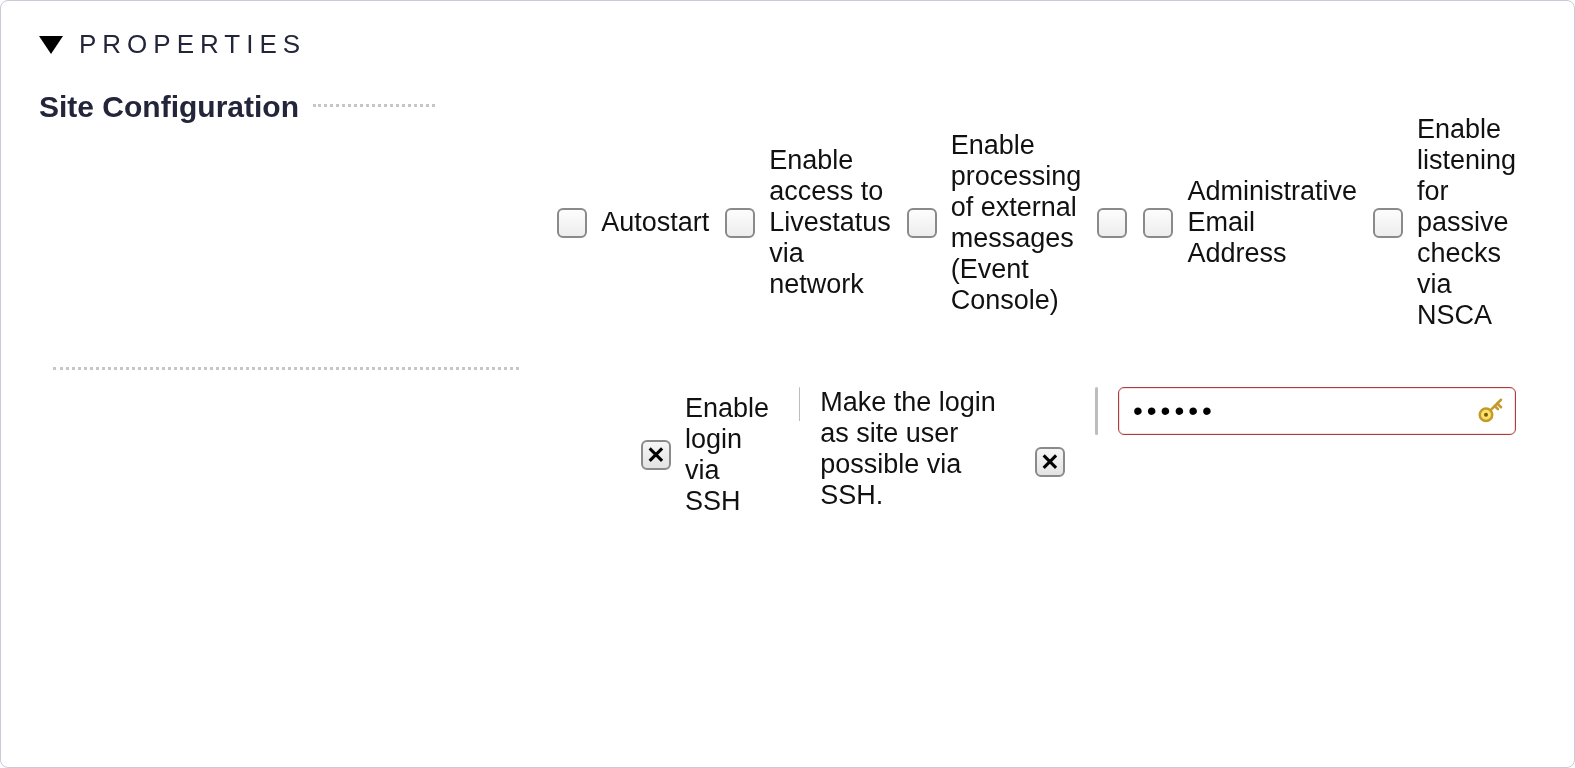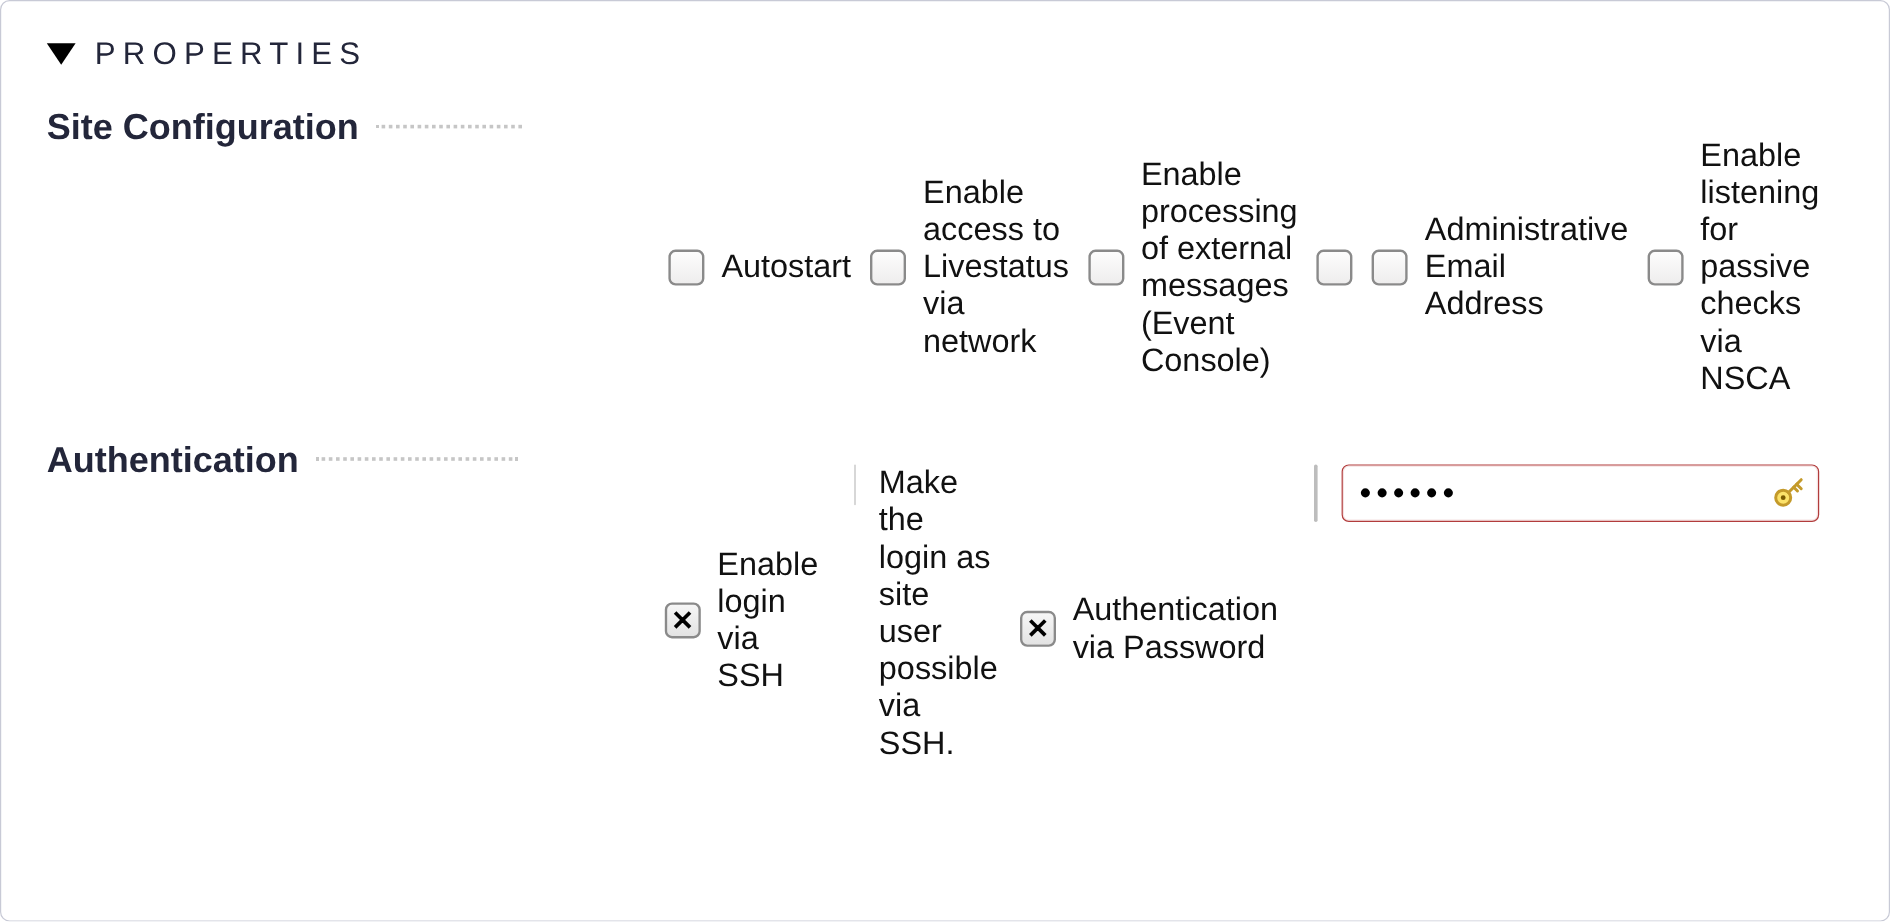--- a/index.html
+++ b/index.html
@@ -179,40 +179,38 @@
       </div>
       <div class="opt">
         <div class="checkbox"></div>
         <div class="opt-label">Enable listening for passive checks via NSCA</div>
       </div>
     </div>
   </div>
 
   <div class="row" style="margin-top:24px;">
     <div class="left-label">
-      <span class="left-label-text">Authentication</span>
       <span class="dots"></span>
     </div>
     <div class="right-col">
       <div class="opt">
         <div class="checkbox checked">
             <span class="x">✕</span>
           </div>
         <div class="opt-label">Enable login via SSH</div>
       </div>
       <div class="subline">
         <div class="vbar"></div>
         <div class="subtext">Make the login as site user possible via SSH.</div>
       </div>
 
       <div class="opt" style="margin-top:14px;">
         <div class="checkbox checked">
             <span class="x">✕</span>
           </div>
-        <div class="opt-label">Authentication via Password</div>
       </div>
       <div class="subline" style="height:52px;">
         <div class="vbar" style="height:48px;"></div>
         <div class="pw-wrap">
           <input class="pw-input" type="text" readonly="" value="••••••" style="">
           <svg class="key-icon" width="30" height="30" viewBox="0 0 24 24">
             <g fill="none" stroke="#c49a2a" stroke-width="2">
               <circle cx="8" cy="15" r="5" fill="#fce26a"></circle>
               <circle cx="8" cy="15" r="1.6" fill="#7a5a00" stroke="none"></circle>
               <path d="M11.5 11.5 L20 3" stroke-linecap="round"></path>

